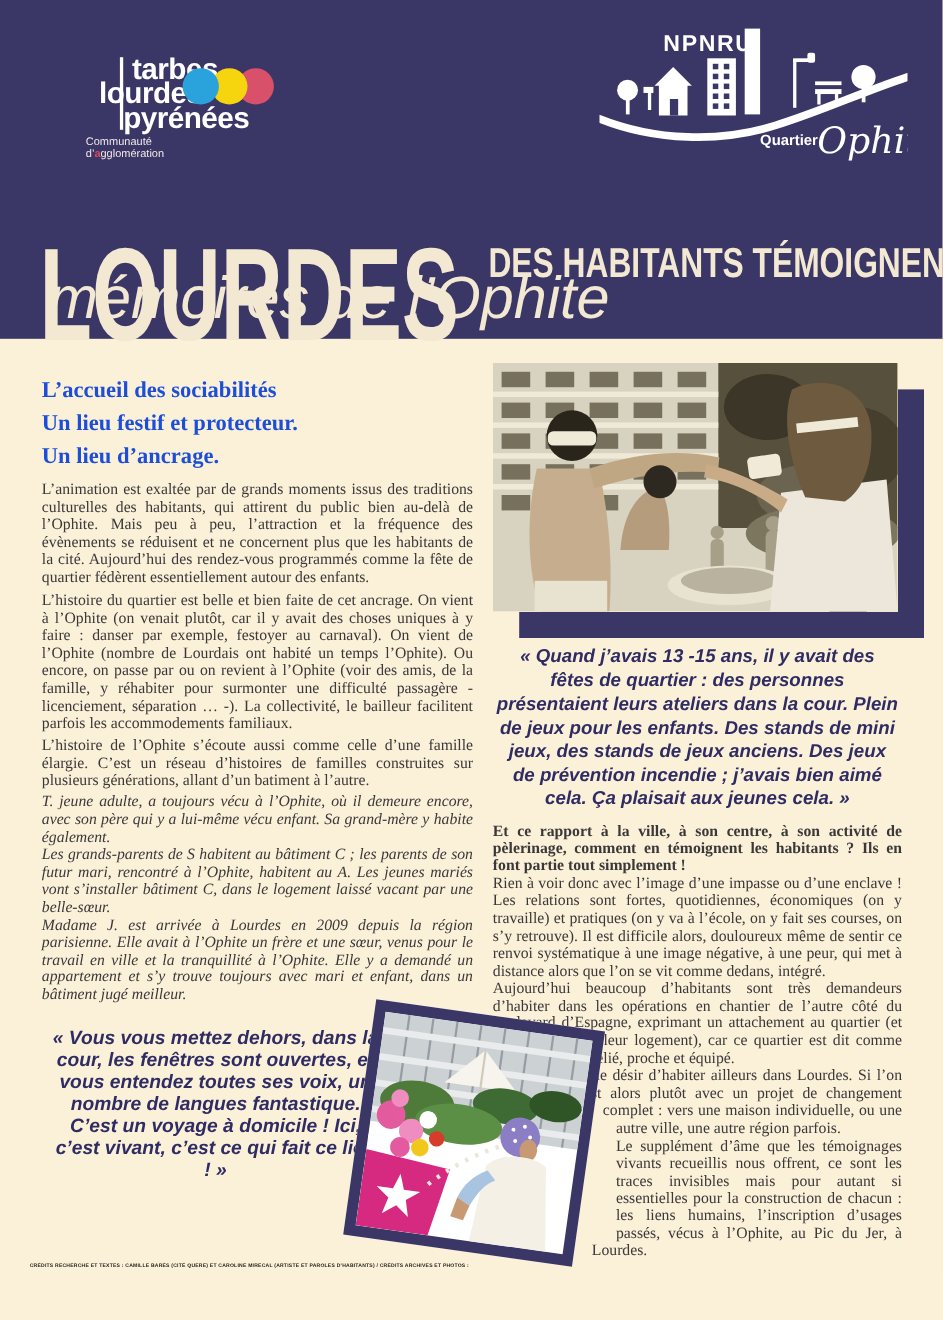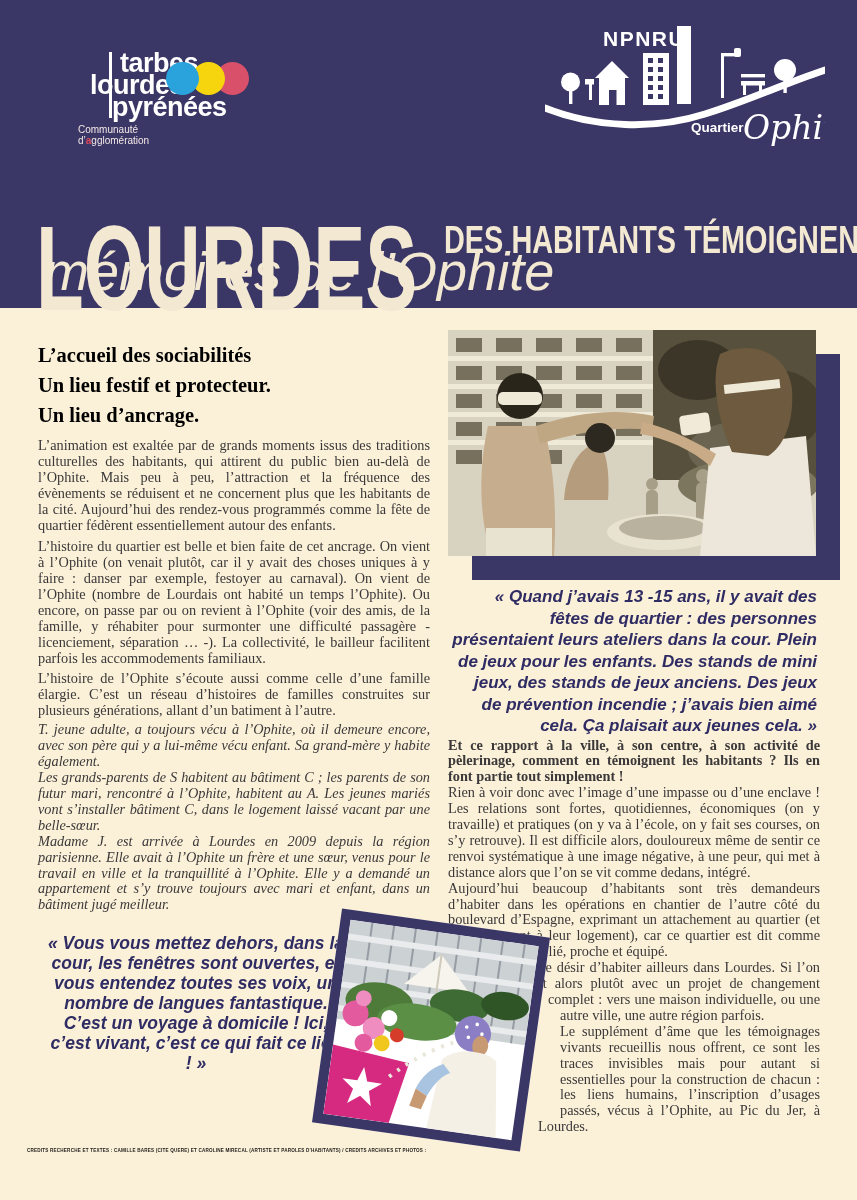--- a/index.html
+++ b/index.html
@@ -34,28 +34,28 @@
   .banner{position:absolute;left:444px;top:219px;color:var(--title-cream,#f3e8d2);
     font-family:"Liberation Sans",sans-serif;font-weight:bold;font-size:38px;
     transform:scaleX(0.76);transform-origin:left top;white-space:nowrap;}
 
   
   .col{position:absolute;color:var(--ink,#3a3839);font-size:14.3px;line-height:15.9px;text-align:justify;}
   .col p{margin:0 0 4px 0;}
   .left-col{left:38px;top:340px;width:392px;}
   .right-col{left:448px;top:330px;width:372px;}
 
-  h2.lede{font-size:20.5px;line-height:30px;margin:0 0 8px 0;color:#000000;text-align:left;}
+  h2.lede{font-size:20.5px;line-height:30px;margin:0 0 8px 0;color:#1d4ed8;text-align:left;}
   .bold-intro{font-weight:bold;}
   .italic-block p{font-style:italic;}
 
   .navy-quote{font-family:"Liberation Sans",sans-serif;font-style:italic;font-weight:600;
     color:var(--quote-navy,#2f2c64);text-align:center;}
   .left-quote{width:296px;margin:20px 0 0 10px;font-size:17.5px;line-height:20px;}
-  .right-quote{width:366px;margin:0 auto 1px auto;font-size:17px;line-height:21.5px;text-align:right;}
+  .right-quote{width:366px;margin:0 auto 12px auto;font-size:17px;line-height:21.5px;}
 
   
   .bw-photo{width:368px;height:226px;margin-bottom:30px;box-shadow:24px 24px 0 0 var(--navy,#3a3666);}
   .bw-photo svg{display:block;width:100%;height:100%;}
   .tilt-photo{position:absolute;left:326px;top:922px;width:190px;height:196px;
     border:10px solid var(--navy,#3a3666);transform:rotate(8deg);z-index:5;background:#fff;}
   .tilt-photo svg{display:block;width:100%;height:100%;}
 
   
   .fl{float:left;clear:left;}

